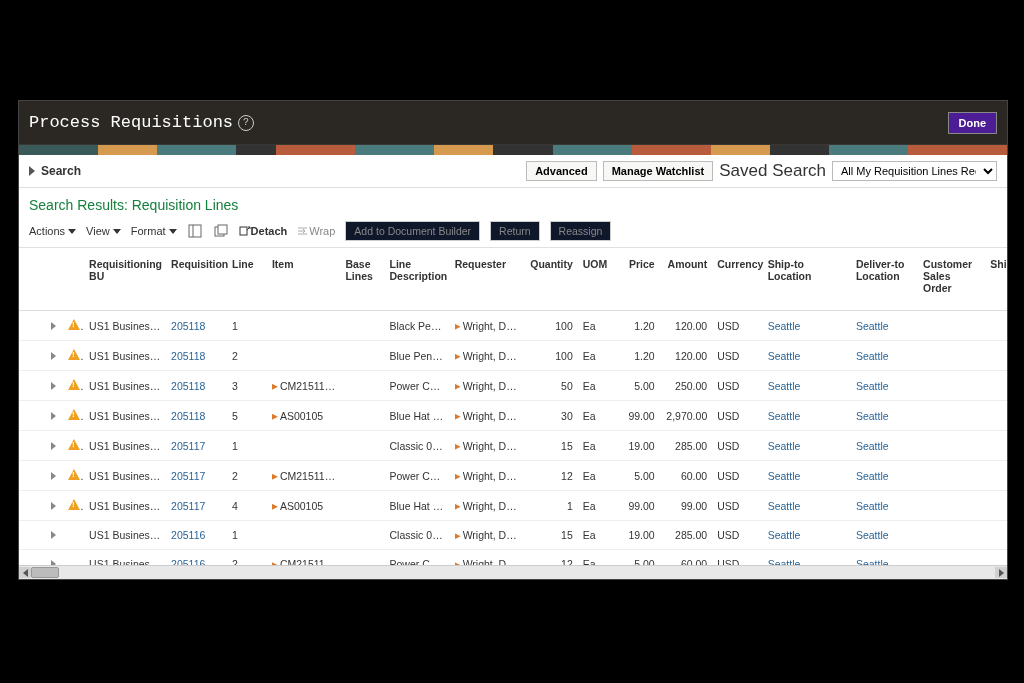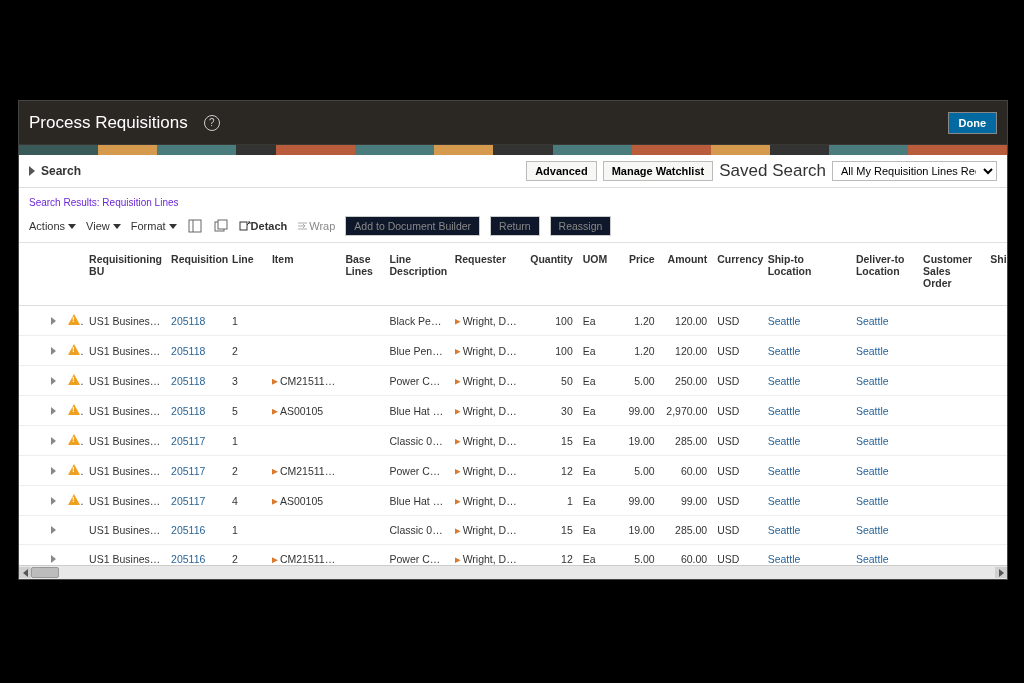--- a/index.html
+++ b/index.html
@@ -29,37 +29,37 @@
     height: 44px;
     display: flex;
     align-items: center;
     justify-content: space-between;
     padding: 0 10px;
     border-bottom: 1px solid #3a3732;
   }
   .title-left {
     display: flex;
     align-items: center;
-    gap: 16px;
-    font-family: Liberation Sans, sans-serif;
+    gap: 5px;
+    font-family: Liberation Mono, monospace;
     font-size: 17px;
   }
   .help-icon {
     display: inline-flex;
     width: 16px;
     height: 16px;
     border: 1.3px solid #ccc;
     border-radius: 50%;
     align-items: center;
     justify-content: center;
     font-size: 10px;
     color: #ccc;
   }
   .done-btn {
-    background: #0369a1;
+    background: #4c1d95;
     border: 1px solid #888;
     color: #fff;
     padding: 4px 10px;
     font-size: 11px;
     cursor: pointer;
     font-weight: bold;
   }
   .decor-strip {
     height: 10px;
     background: linear-gradient(90deg,
@@ -114,22 +114,22 @@
   .saved-label { font-size: 17px; color: #333; }
   .saved-select {
     border: 1px solid #bbb;
     font-size: 11px;
     padding: 2px 4px;
     width: 165px;
     background: #fff;
   }
   .results-title {
     padding: 9px 10px 4px 10px;
-    font-size: 10px;
-    color: #6d28d9;
+    font-size: 14px;
+    color: #15803d;
   }
   .toolbar {
     display: flex;
     align-items: center;
     gap: 10px;
     padding: 4px 10px 6px 10px;
     font-size: 11px;
     border-bottom: 1px solid #e0e0e0;
   }
   .tb-menu {

